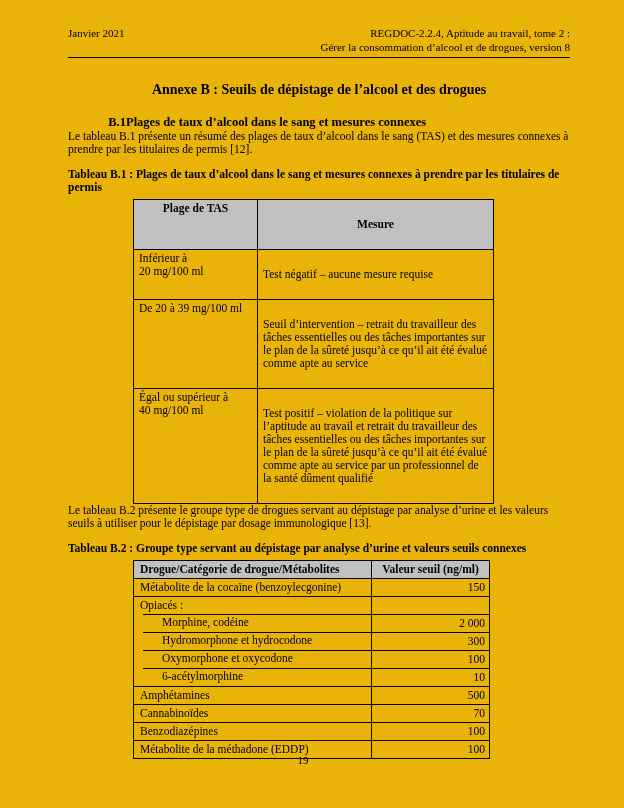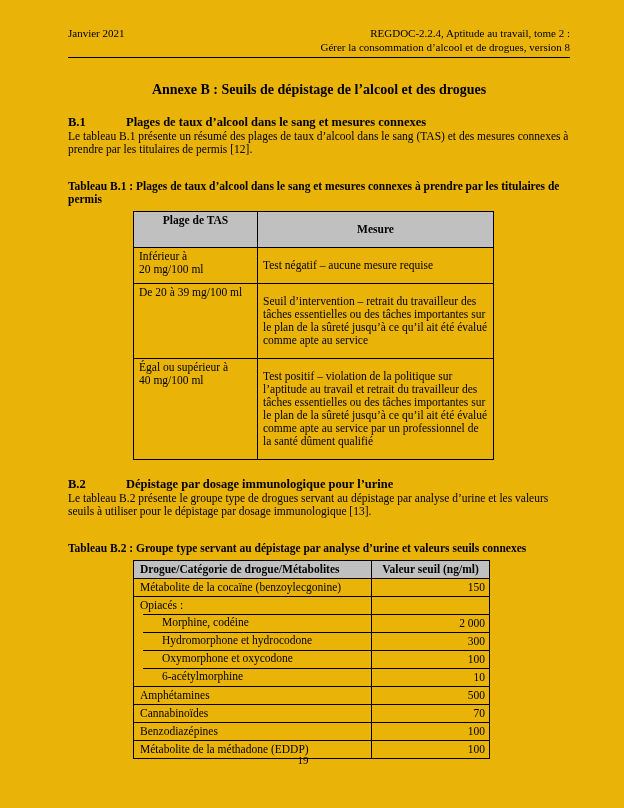--- a/index.html
+++ b/index.html
@@ -25,28 +25,28 @@
   .doc-title {
     margin-top: 24px;
     text-align: center;
     font-weight: bold;
     font-size: 14px; line-height: 16px;
   }
   .sec-heading {
     display: flex;
     margin-top: 17px;
     font-weight: bold;
-    font-size: 12.5px; line-height: 15px;
+    font-size: 12.5px; line-height: 15px; text-align: right;
   }
   .sec-num { flex: none; width: 58px; }
   .body-text {
     font-size: 11.5px; line-height: 13px;
   }
   .tbl-caption {
-    margin-top: 24px;
+    margin-top: 12px;
     font-weight: bold;
     font-size: 11.5px; line-height: 13px;
   }
   
   table.doc-table {
     border-collapse: collapse;
     margin: 5px 0 0 65px;
     font-size: 11.5px; line-height: 13px;
   }
   .doc-table th, .doc-table td {
@@ -54,21 +54,21 @@
     vertical-align: top;
   }
   .doc-table th {
     background: #c0c0c0;
     font-weight: bold;
     text-align: center;
     padding: 2px 4px;
   }
   
   .t1 .c-range { width: 124px; padding: 2px 5px; white-space: pre-line; }
-  .t1 .c-measure { width: 236px; padding: 11px 5px; }
+  .t1 .c-measure { width: 236px; padding: 18px 5px; }
   
   .t2 th.h-drug { width: 238px; text-align: left; padding-left: 6px; }
   .t2 th.h-value { width: 118px; }
   .t2 .c-drug { width: 238px; padding: 2px 6px; }
   .t2 .c-value { width: 118px; padding: 2px 4px; text-align: right; }
   .t2 td.c-drug.ind { padding-left: 28px; }
   
   .t2 tr.sub > td.c-drug { border-top: 0; }
   .t2 tr.presub > td.c-drug { border-bottom: 0; position: relative; }
   .t2 tr.presub > td.c-drug::after {
@@ -126,24 +126,20 @@
           <td class="c-measure">Seuil d’intervention – retrait du travailleur des tâches essentielles ou des tâches importantes sur le plan de la sûreté jusqu’à ce qu’il ait été évalué comme apte au service</td>
         </tr>
         <tr>
           <td class="c-range">Égal ou supérieur à
 40 mg/100 ml</td>
           <td class="c-measure">Test positif – violation de la politique sur l’aptitude au travail et retrait du travailleur des tâches essentielles ou des tâches importantes sur le plan de la sûreté jusqu’à ce qu’il ait été évalué comme apte au service par un professionnel de la santé dûment qualifié</td>
         </tr>
       </tbody>
   </table>
 
-  <div class="sec-heading">
-    <span class="sec-num">B.2</span>
-    <span>Dépistage par dosage immunologique pour l’urine</span>
-  </div>
 
   <p class="body-text">Le tableau B.2 présente le groupe type de drogues servant au dépistage par analyse d’urine et les valeurs seuils à utiliser pour le dépistage par dosage immunologique [13].</p>
 
   <p class="tbl-caption">Tableau B.2 : Groupe type servant au dépistage par analyse d’urine et valeurs seuils connexes</p>
 
   <table class="doc-table t2">
     <thead>
       <tr>
         <th class="h-drug">Drogue/Catégorie de drogue/Métabolites</th>
         <th class="h-value">Valeur seuil (ng/ml)</th>

